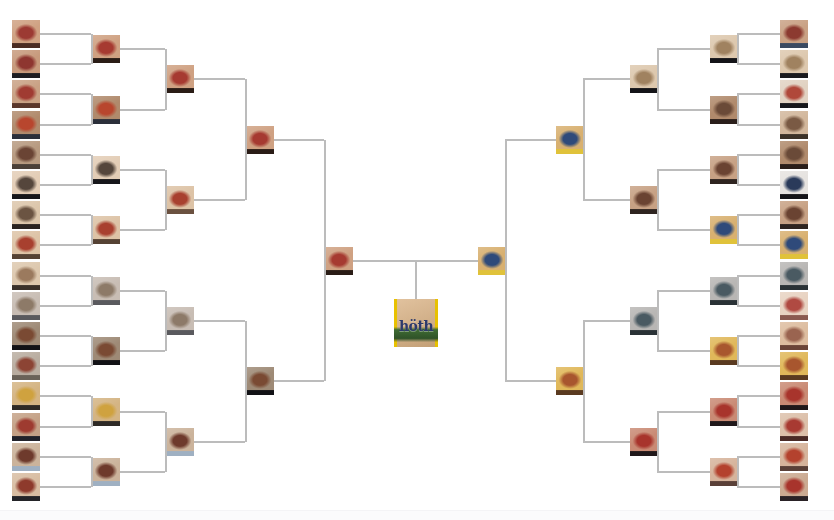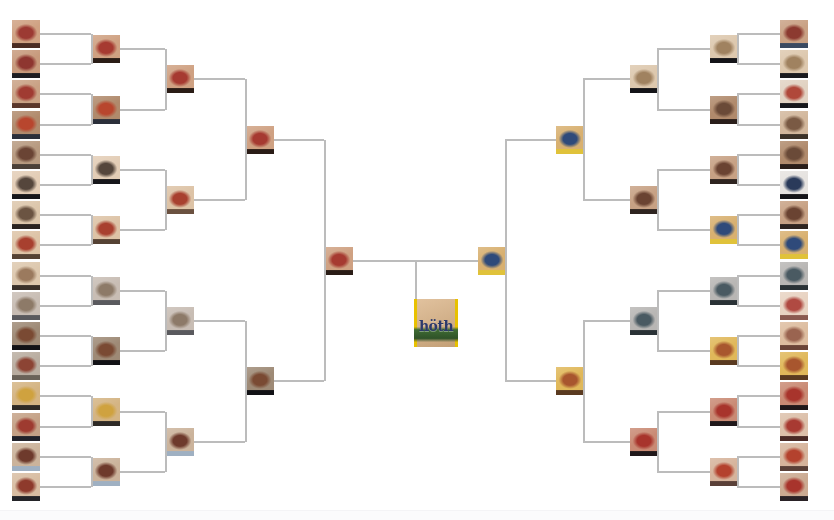--- a/index.html
+++ b/index.html
@@ -31,21 +31,20 @@
   }
   .node .ph{
     position:absolute;inset:0;
     background-repeat:no-repeat;
     background-size:100% 100%;
   }
   .champ{
     position:absolute;
     overflow:hidden;
     box-shadow:0 0 0 0 transparent;
-    margin-left:20px;
   }
   .champ .ph{position:absolute;inset:0;}
   .champ-label{
     position:absolute;
     left:0;right:0;
     top:40%;
     text-align:center;
     font-family:"DejaVu Serif", serif;
     font-weight:bold;
     color:#2d3a6b;

